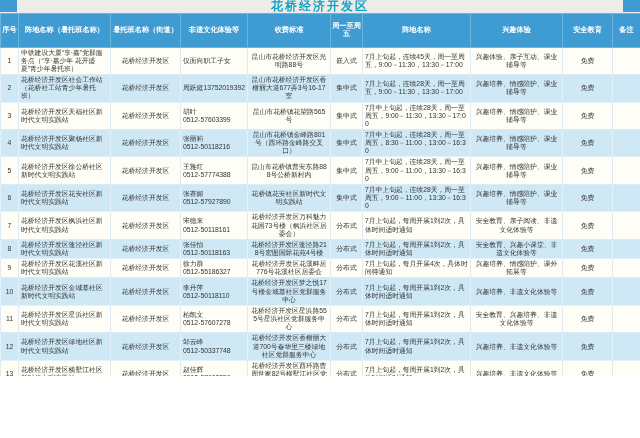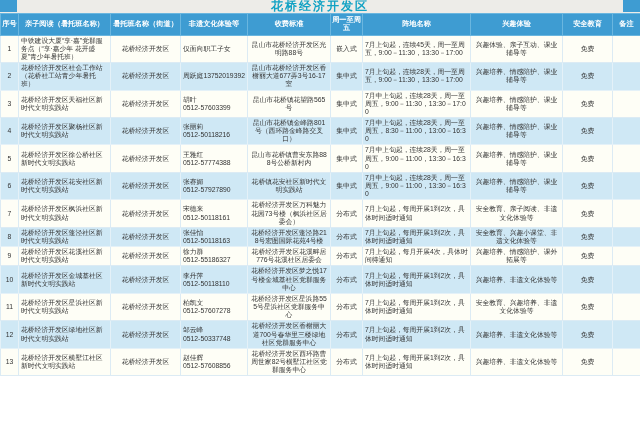--- a/index.html
+++ b/index.html
@@ -3,21 +3,21 @@
 <meta charset="utf-8">
 <style>
   html,body{margin:0;padding:0;}
   .page{width:640px;height:376px;overflow:hidden;background:#EDECE8;font-family:"Liberation Sans",sans-serif;position:relative;}
   .titlebar{height:13px;position:relative;display:flex;align-items:center;justify-content:center;background:#EDECE8;}
   .corner{position:absolute;top:0;width:17px;height:12px;background:#3E9CD2;}
   .corner.left{left:0;}
   .corner.right{right:0;}
   .title{color:#12A2C4;font-weight:bold;font-size:12px;letter-spacing:2px;line-height:13px;}
   table{border-collapse:collapse;table-layout:fixed;width:640px;}
-  th{background:#3E9CD2;color:#ffffff;font-size:7.2px;font-weight:bold;padding:2px 1px;border:1px solid #6AB6DF;line-height:1.15;text-align:center;}
+  th{background:#3E9CD2;color:#ffffff;font-size:7.2px;font-weight:bold;padding:8px 1px;border:1px solid #6AB6DF;line-height:1.15;text-align:center;}
   td{font-size:6.8px;color:#333333;padding:1px 2px;text-align:center;border:1px solid #DCEBF4;line-height:1.2;background:#FEFEF6;vertical-align:middle;word-break:break-all;}
   tr.alt td{background:#CFE8F5;border-color:#E4F1F8;}
   td:nth-child(2){text-align:left;}
   td:nth-child(4){text-align:left;white-space:pre-line;}
   td:nth-child(7){text-align:left;}
 </style>
 </head>
 <body>
 
 <div class="page">
@@ -35,21 +35,21 @@
       <col style="width:83px">
         <col style="width:32px">
         <col style="width:108px">
         <col style="width:92px">
       <col style="width:50px">
         <col style="width:28px">
     </colgroup>
     <thead>
       <tr id="header-row">
           <th>序号</th>
-          <th>亲子阅读（暑托班名称）</th>
+          <th>阵地名称（暑托班名称）</th>
           <th>暑托班名称（街道）</th>
           <th>非遗文化体验等</th>
           <th>收费标准</th>
           <th>周一至周五</th>
           <th>阵地名称</th>
           <th>兴趣体验</th>
           <th>安全教育</th>
           <th>备注</th>
         </tr>
     </thead>

